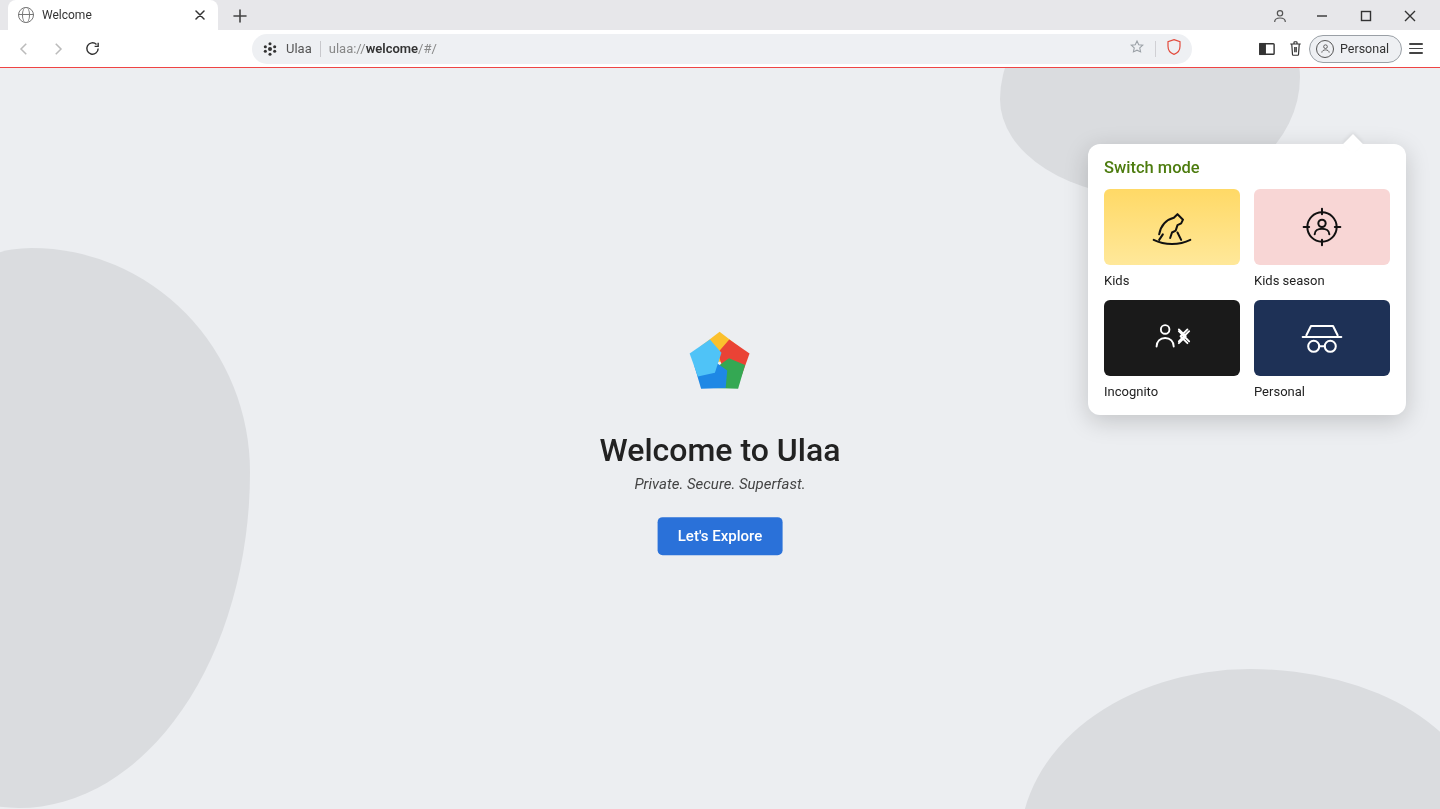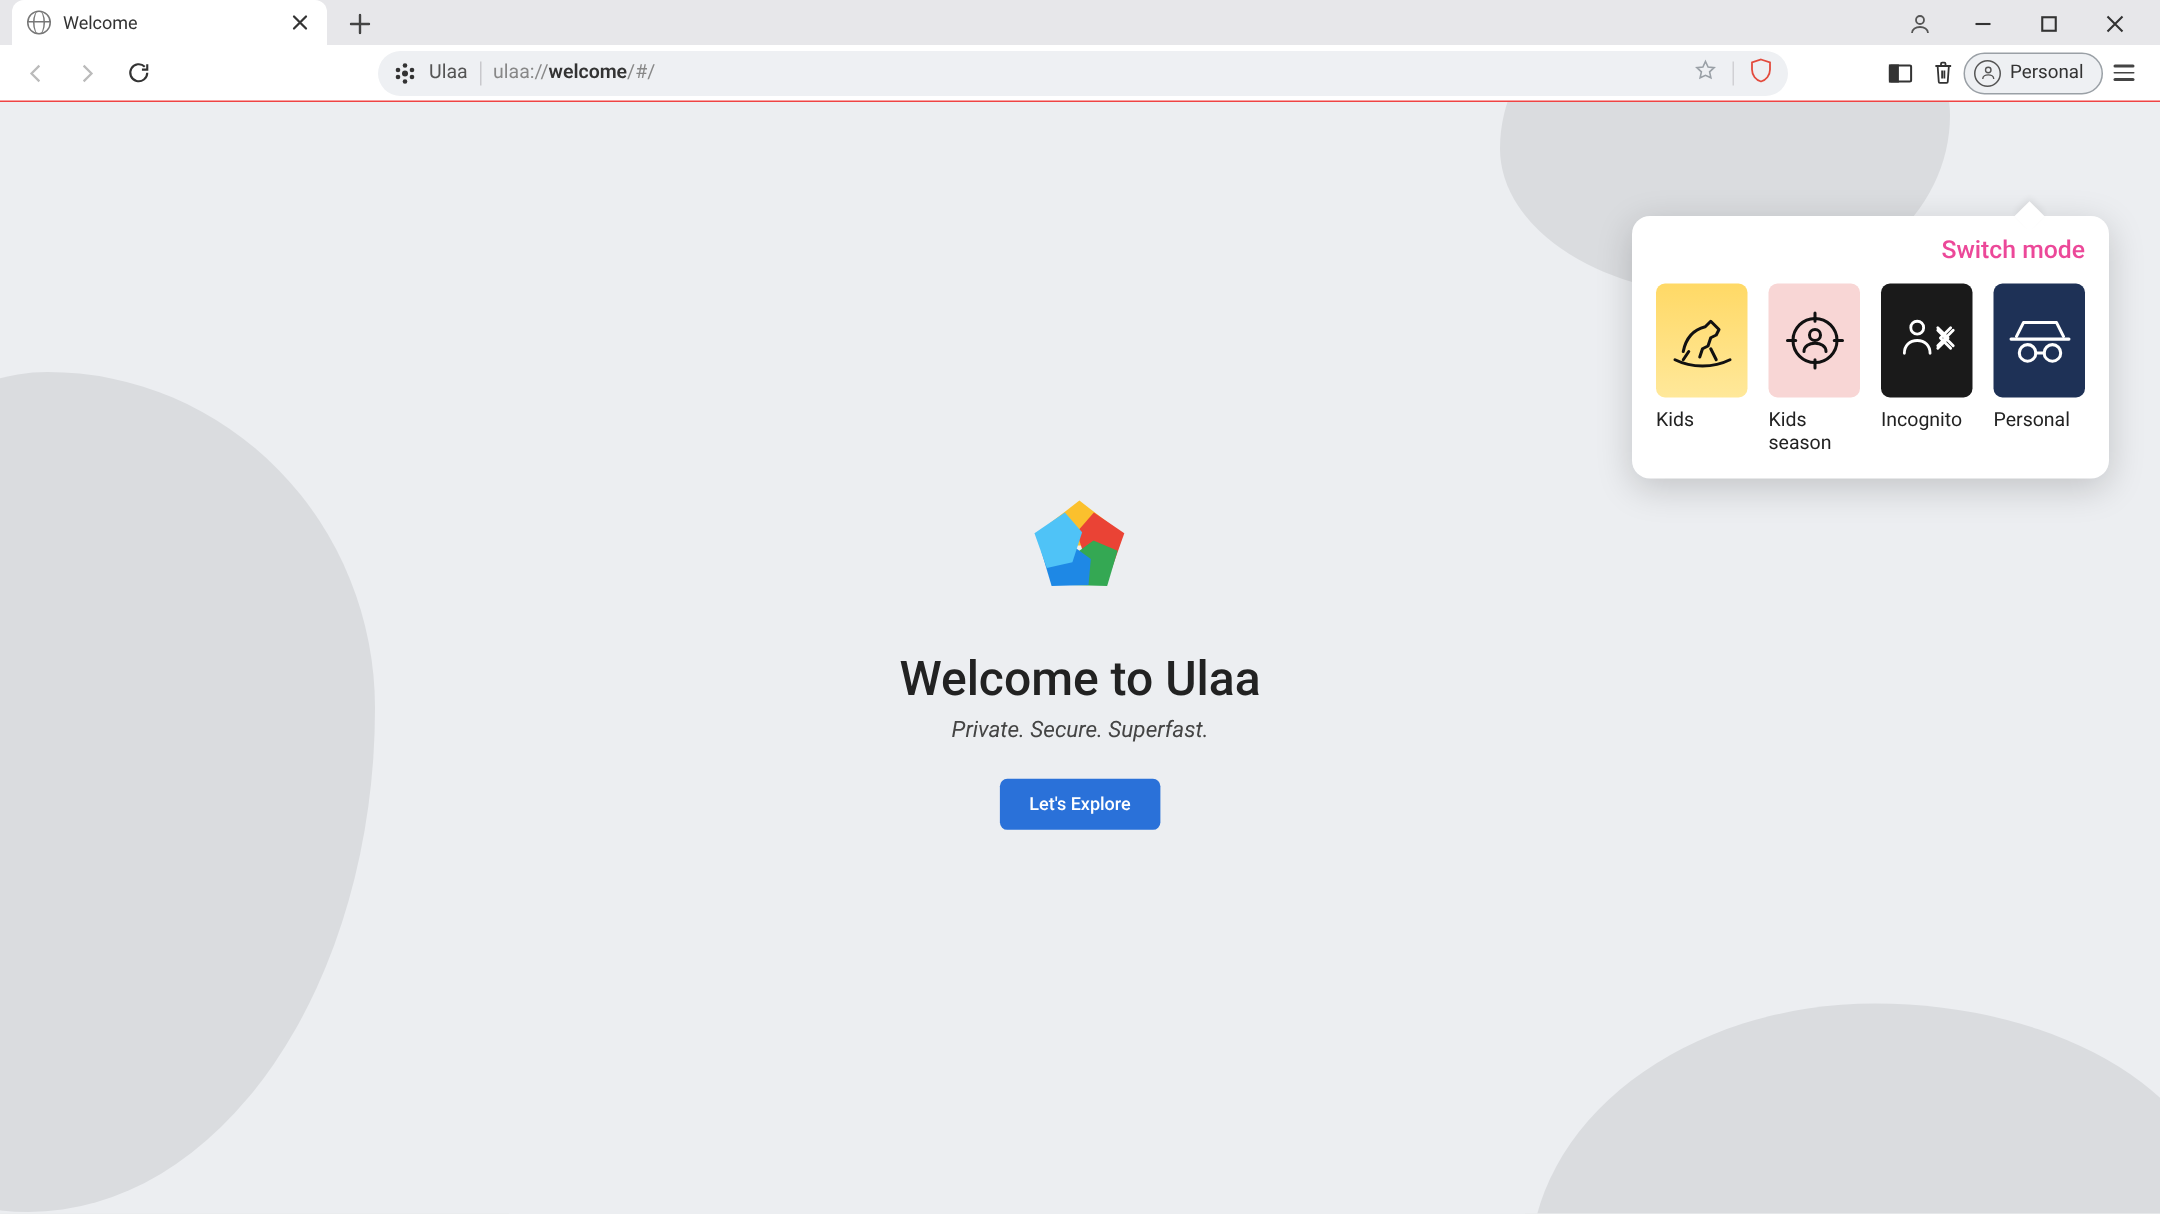--- a/index.html
+++ b/index.html
@@ -44,27 +44,27 @@
     .content { position:absolute; top:68px; left:0; right:0; bottom:0; background: #eceef1; overflow:hidden; }
     .blob { position:absolute; background:#dadcdf; border-radius:50%; }
     .blob1 { width:420px; height:560px; left:-170px; top:180px; border-radius:48% 52% 55% 45% / 60% 40% 60% 40%; }
     .blob2 { width:300px; height:220px; right:140px; top:-90px; border-radius:50% 50% 48% 52% / 55% 45% 55% 45%; }
     .blob3 { width:460px; height:320px; right:-40px; bottom:-180px; border-radius:50% 50% 48% 52% / 55% 45% 55% 45%; }
 
     .hero { position:absolute; left:50%; top:50%; transform:translate(-50%, -52%); text-align:center; }
     .logo { width:100px; height:100px; margin:0 auto 18px; position:relative; }
     .hero h1 { font-size:32px; font-weight:500; color:#222; margin-bottom:6px; }
     .hero p { font-size:15px; color:#444; margin-bottom:24px;font-style:italic; }
-    .cta { display:inline-block; padding:10px 20px; background:#2a71d9; color:#fff; border:none; border-radius:5px; font-size:12px; font-weight:500; cursor:pointer; }
+    .cta { display:inline-block; padding:10px 20px; background:#2a71d9; color:#fff; border:none; border-radius:5px; font-size:15px; font-weight:500; cursor:pointer; }
 
     
     .popover { position:absolute; top:76px; right:34px; width:318px; background:#fff; border-radius:12px; box-shadow:0 6px 24px rgba(0,0,0,.18); padding:14px 16px 16px; z-index:50; }
     .popover::before { content:""; position:absolute; top:-7px; right:46px; width:14px; height:14px; background:#fff; transform:rotate(45deg); box-shadow:-2px -2px 4px rgba(0,0,0,.06); }
-    .popover h3 { font-size:16.5px; font-weight:500; color:#ec4899; margin-bottom:12px;text-align:right; }
-    .mode-grid { display:grid; grid-template-columns:1fr 1fr 1fr 1fr; gap:12px 14px; }
+    .popover h3 { font-size:16.5px; font-weight:500; color:#4d7c0f; margin-bottom:12px; }
+    .mode-grid { display:grid; grid-template-columns:1fr 1fr; gap:12px 14px; }
     .mode-card { cursor:pointer; }
     .mode-card .thumb { height:76px; border-radius:6px; display:flex; align-items:center; justify-content:center; }
     .mode-card .label { font-size:13px; color:#222; margin-top:8px; font-weight:400; }
     .kids .thumb { background:linear-gradient(180deg,#ffd966 0%, #ffe89a 100%); }
     .openseason .thumb { background:#f8d6d5; }
     .work .thumb { background:#0f4fa8; }
     .developer .thumb { background:#1a1a1a; }
     .incognito .thumb { background:#1e3156; }
     .mode-card svg { display:block; }
   </style>

